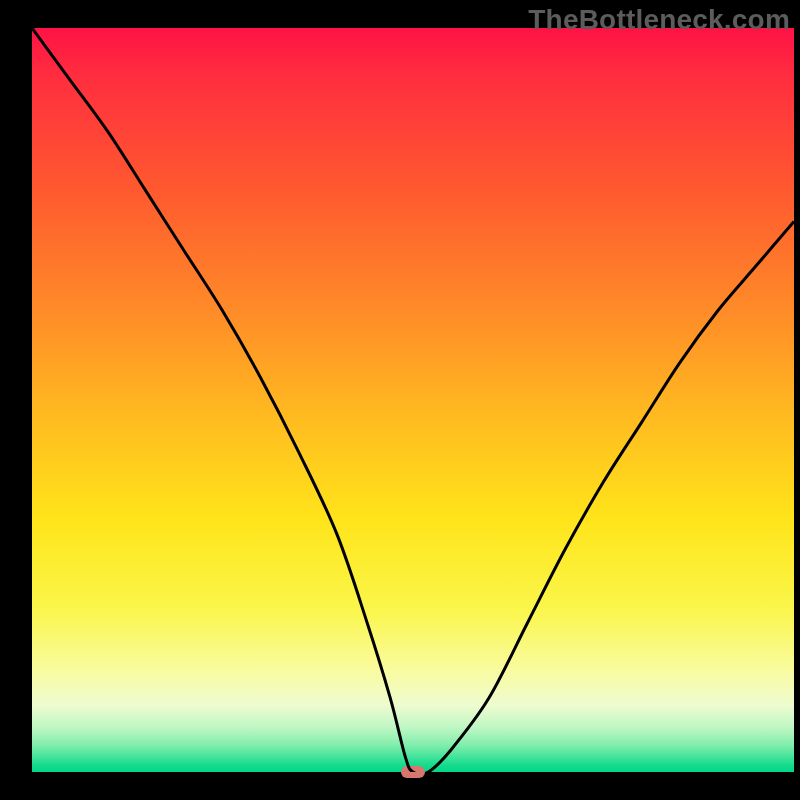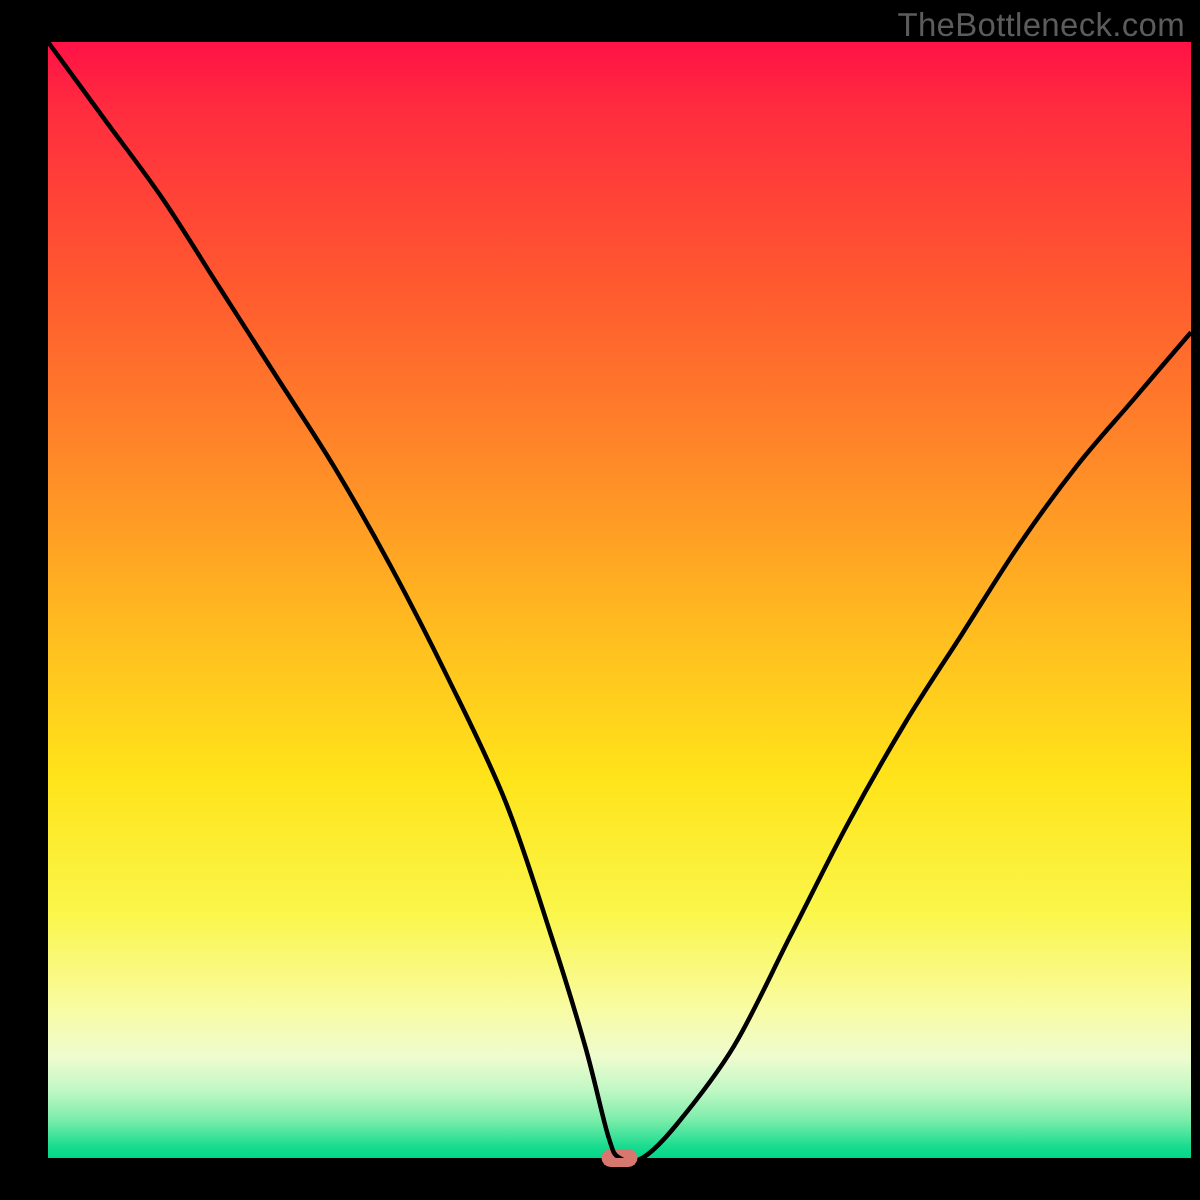--- a/index.html
+++ b/index.html
@@ -14,22 +14,22 @@
   .frame {
     position: relative;
     width: 800px;
     height: 800px;
     background: #000;
   }
   .watermark {
     position: absolute;
     top: 4px;
     right: 10px;
-    font-size: 22px;
-    font-weight: 400;
+    font-size: 28px;
+    font-weight: 700;
     color: #5c5c5c;
     letter-spacing: 0.2px;
     z-index: 10;
   }
   .plot-area {
     position: absolute;
     left: 32px;    
     right: 6px;
     top: 28px;
     bottom: 28px;

